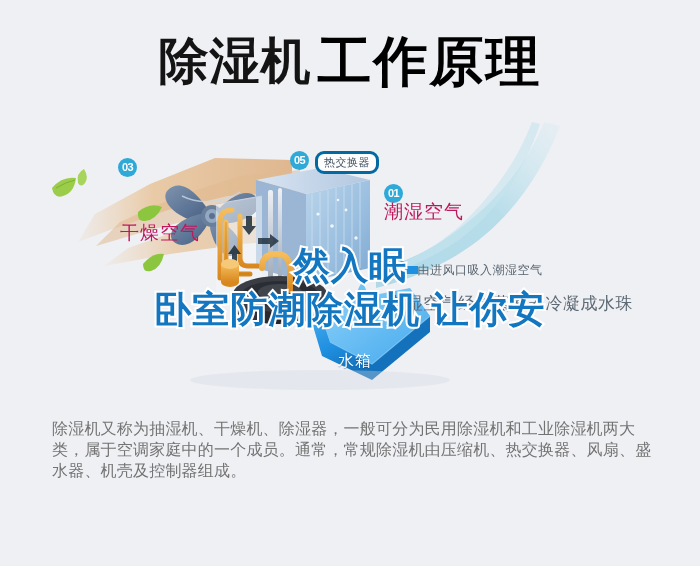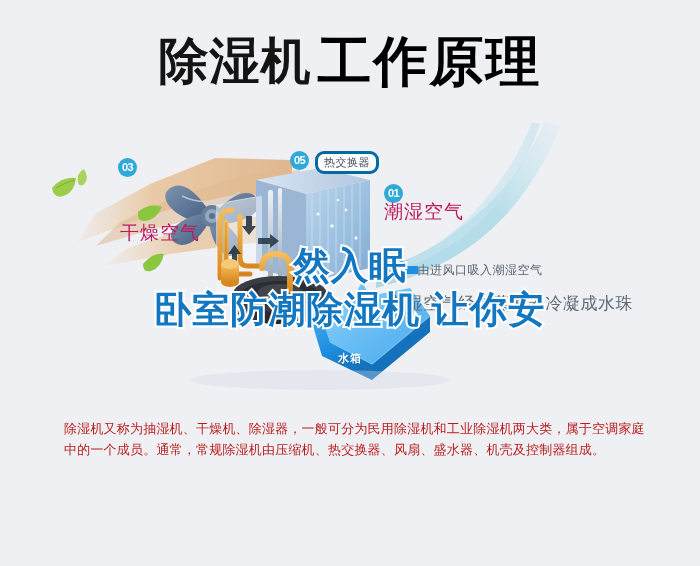--- a/index.html
+++ b/index.html
@@ -99,23 +99,23 @@
     border-radius: 9px;
     background: rgba(255,255,255,0.85);
     padding: 1px 6px;
     font-size: 11px;
     color: #41525f;
     white-space: nowrap;
     letter-spacing: 0.5px;
   }
   .tank-label {
     position: absolute;
-    font-size: 11px;
+    font-size: 16px;
     color: #ffffff;
-    font-weight: 700;
+    font-weight: 400;
     letter-spacing: 1px;
     white-space: nowrap;
     text-shadow: 0 1px 1px rgba(0,60,120,.4);
   }
 
   
   .steps {
     position: absolute;
     left: 388px;
     top: 252px;
@@ -169,25 +169,25 @@
   }
 
   
   .body-copy {
     position: absolute;
     left: 52px;
     top: 418px;
     width: 600px;
   }
   .para {
-    font-size: 13px;
+    font-size: 16px;
     line-height: 21px;
-    color: #b91c1c;
+    color: #737373;
     letter-spacing: 0.2px;
-    margin: 0 0 14px 12px;
+    margin: 0 0 14px 0;
   }
   .para:last-child { margin-bottom: 0; }
 </style>
 </head>
 <body>
 
 <div class="page">
 
   <div class="title-wrap">
     <span class="title-light">除湿机</span><span class="title-bold">工作原理</span>

